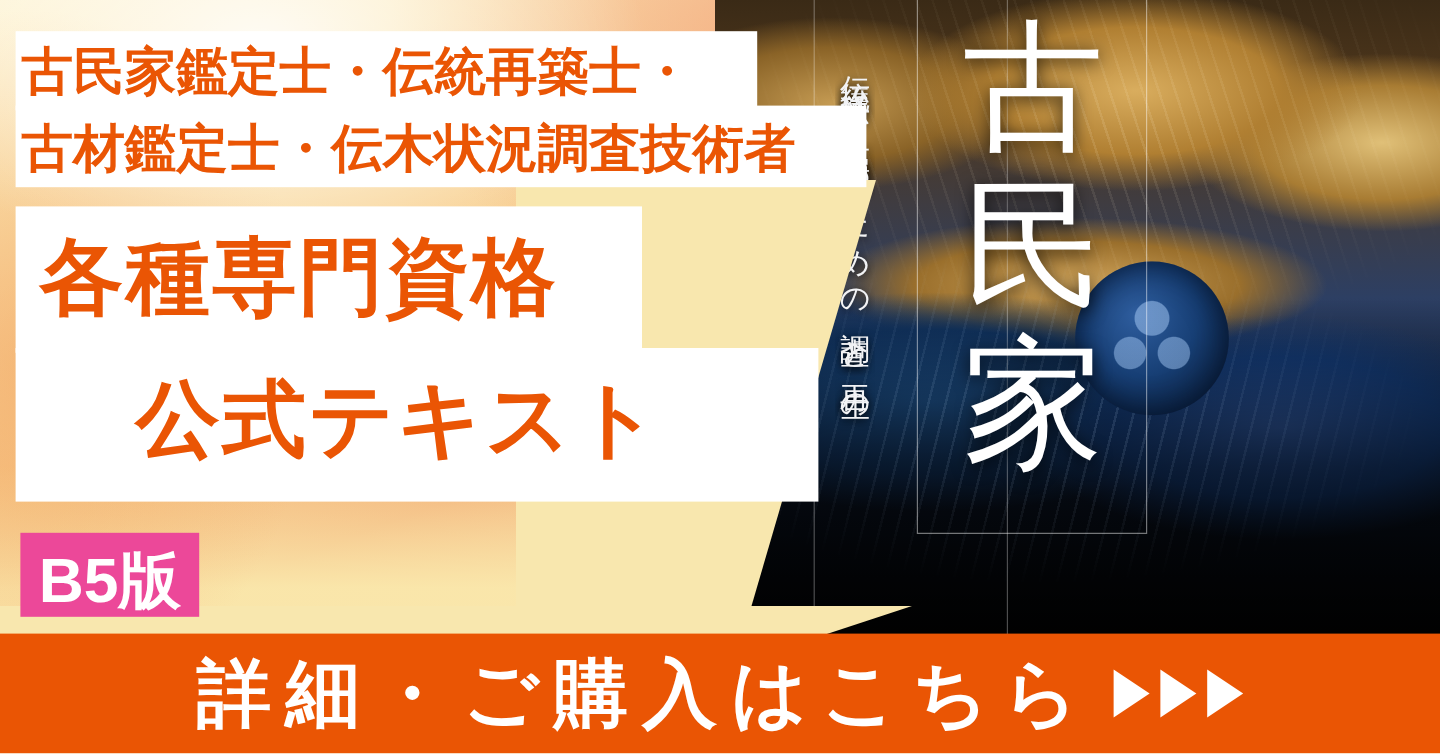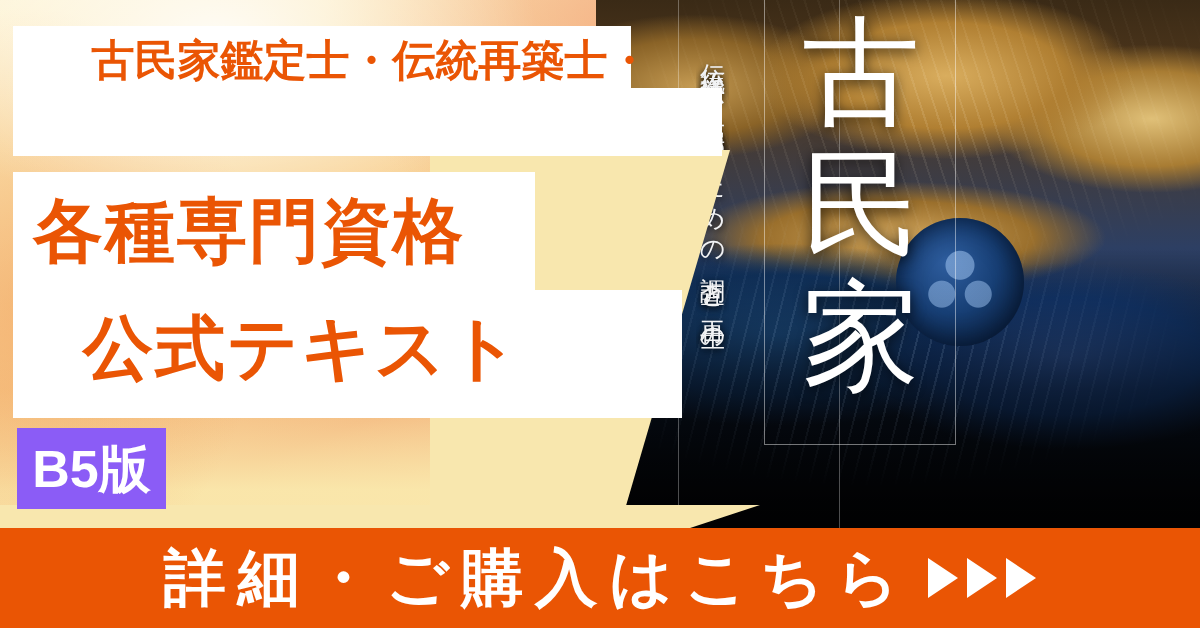--- a/index.html
+++ b/index.html
@@ -123,40 +123,40 @@
     position:absolute;left:13px;top:26px;width:618px;height:66px;background:#fff;
   }
   .panel-top-line2{
     position:absolute;left:13px;top:88px;width:709px;height:68px;background:#fff;
   }
   .headline-small{
     position:absolute;left:18px;top:28px;width:706px;
     color:#ea5504;font-size:43px;line-height:64px;letter-spacing:0px;font-weight:700;
     white-space:nowrap;
   }
-  .headline-small span{display:block;text-align:center;}
+  .headline-small span{display:block;}
 
   .panel-mid1{
     position:absolute;left:13px;top:172px;width:522px;height:122px;background:#fff;
   }
   .panel-mid2{
     position:absolute;left:13px;top:290px;width:669px;height:128px;background:#fff;
   }
   .headline-big{
     position:absolute;left:13px;top:172px;width:680px;
     color:#ea5504;font-weight:700;font-size:70px;line-height:118px;letter-spacing:2px;
     white-space:nowrap;
   }
   .headline-big .l1{display:block;padding-left:20px;}
-  .headline-big .l2{display:block;padding-left:70px;font-family:Liberation Serif, serif;}
+  .headline-big .l2{display:block;padding-left:100px;}
 
   
   .badge{
-    position:absolute;left:17px;top:428px;width:149px;height:81px;
-    background:#8b5cf6;color:#fff;
+    position:absolute;left:17px;top:444px;width:149px;height:70px;
+    background:#ec4899;color:#fff;
     font-size:52px;font-weight:700;line-height:82px;text-align:center;
     white-space:nowrap;
   }
   .price{
     position:absolute;left:180px;top:428px;height:82px;
     color:#ea5504;font-size:55px;line-height:82px;letter-spacing:0px;
     white-space:nowrap;
   }
 
   
@@ -201,20 +201,21 @@
     <div class="cover-sub">伝統構法 古民家活用のための調査と再生の</div>
   </div>
 
   <div class="wedge"></div>
   <div class="wedge2"></div>
 
   <div class="panel-top-line1"></div>
   <div class="panel-top-line2"></div>
   <div class="headline-small">
     <span>古民家鑑定士・伝統再築士・</span>
+    <span>古材鑑定士・伝木状況調査技術者</span>
   </div>
 
   <div class="panel-mid1"></div>
   <div class="panel-mid2"></div>
   <div class="headline-big">
     <span class="l1">各種専門資格</span>
     <span class="l2">公式テキスト</span>
   </div>
 
   <div class="badge">B5版</div>

